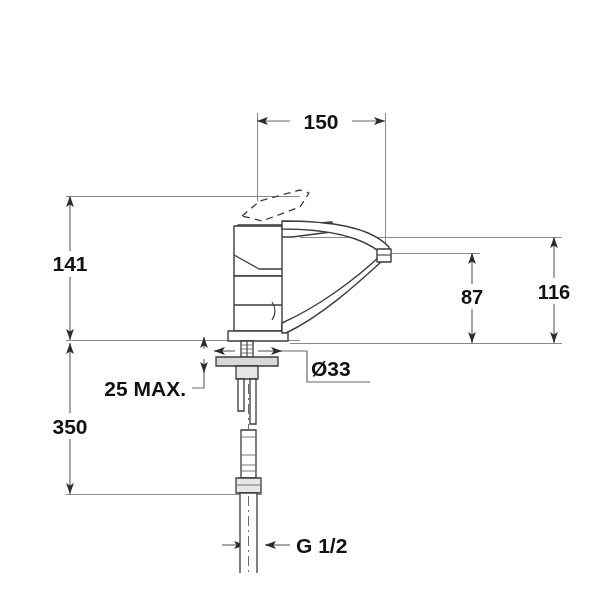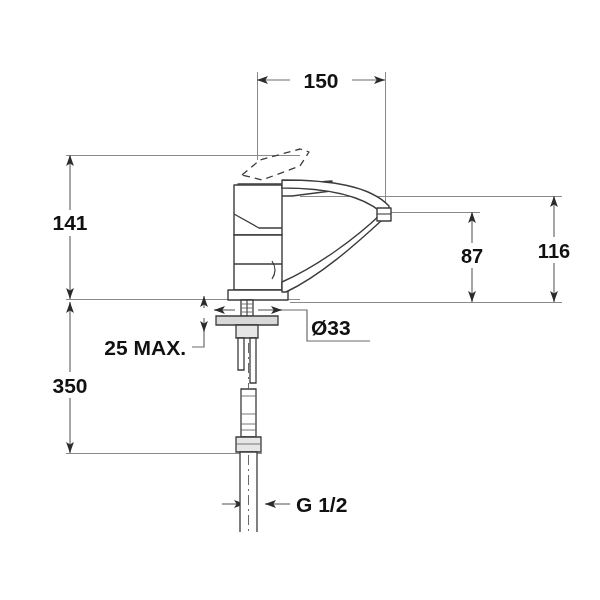--- a/index.html
+++ b/index.html
@@ -10,20 +10,21 @@
   }
   body {
     font-family: "Liberation Sans", sans-serif;
   }
   #drawing-root {
     position: relative;
     width: 600px;
     height: 532px;
     background: #ffffff;
     overflow: hidden;
+    margin-top: 41px;
   }
   #drawing-svg {
     display: block;
     width: 600px;
     height: 600px;
   }
   .dim-text {
     font-family: "Liberation Sans", sans-serif;
     font-weight: bold;
     fill: #111111;

